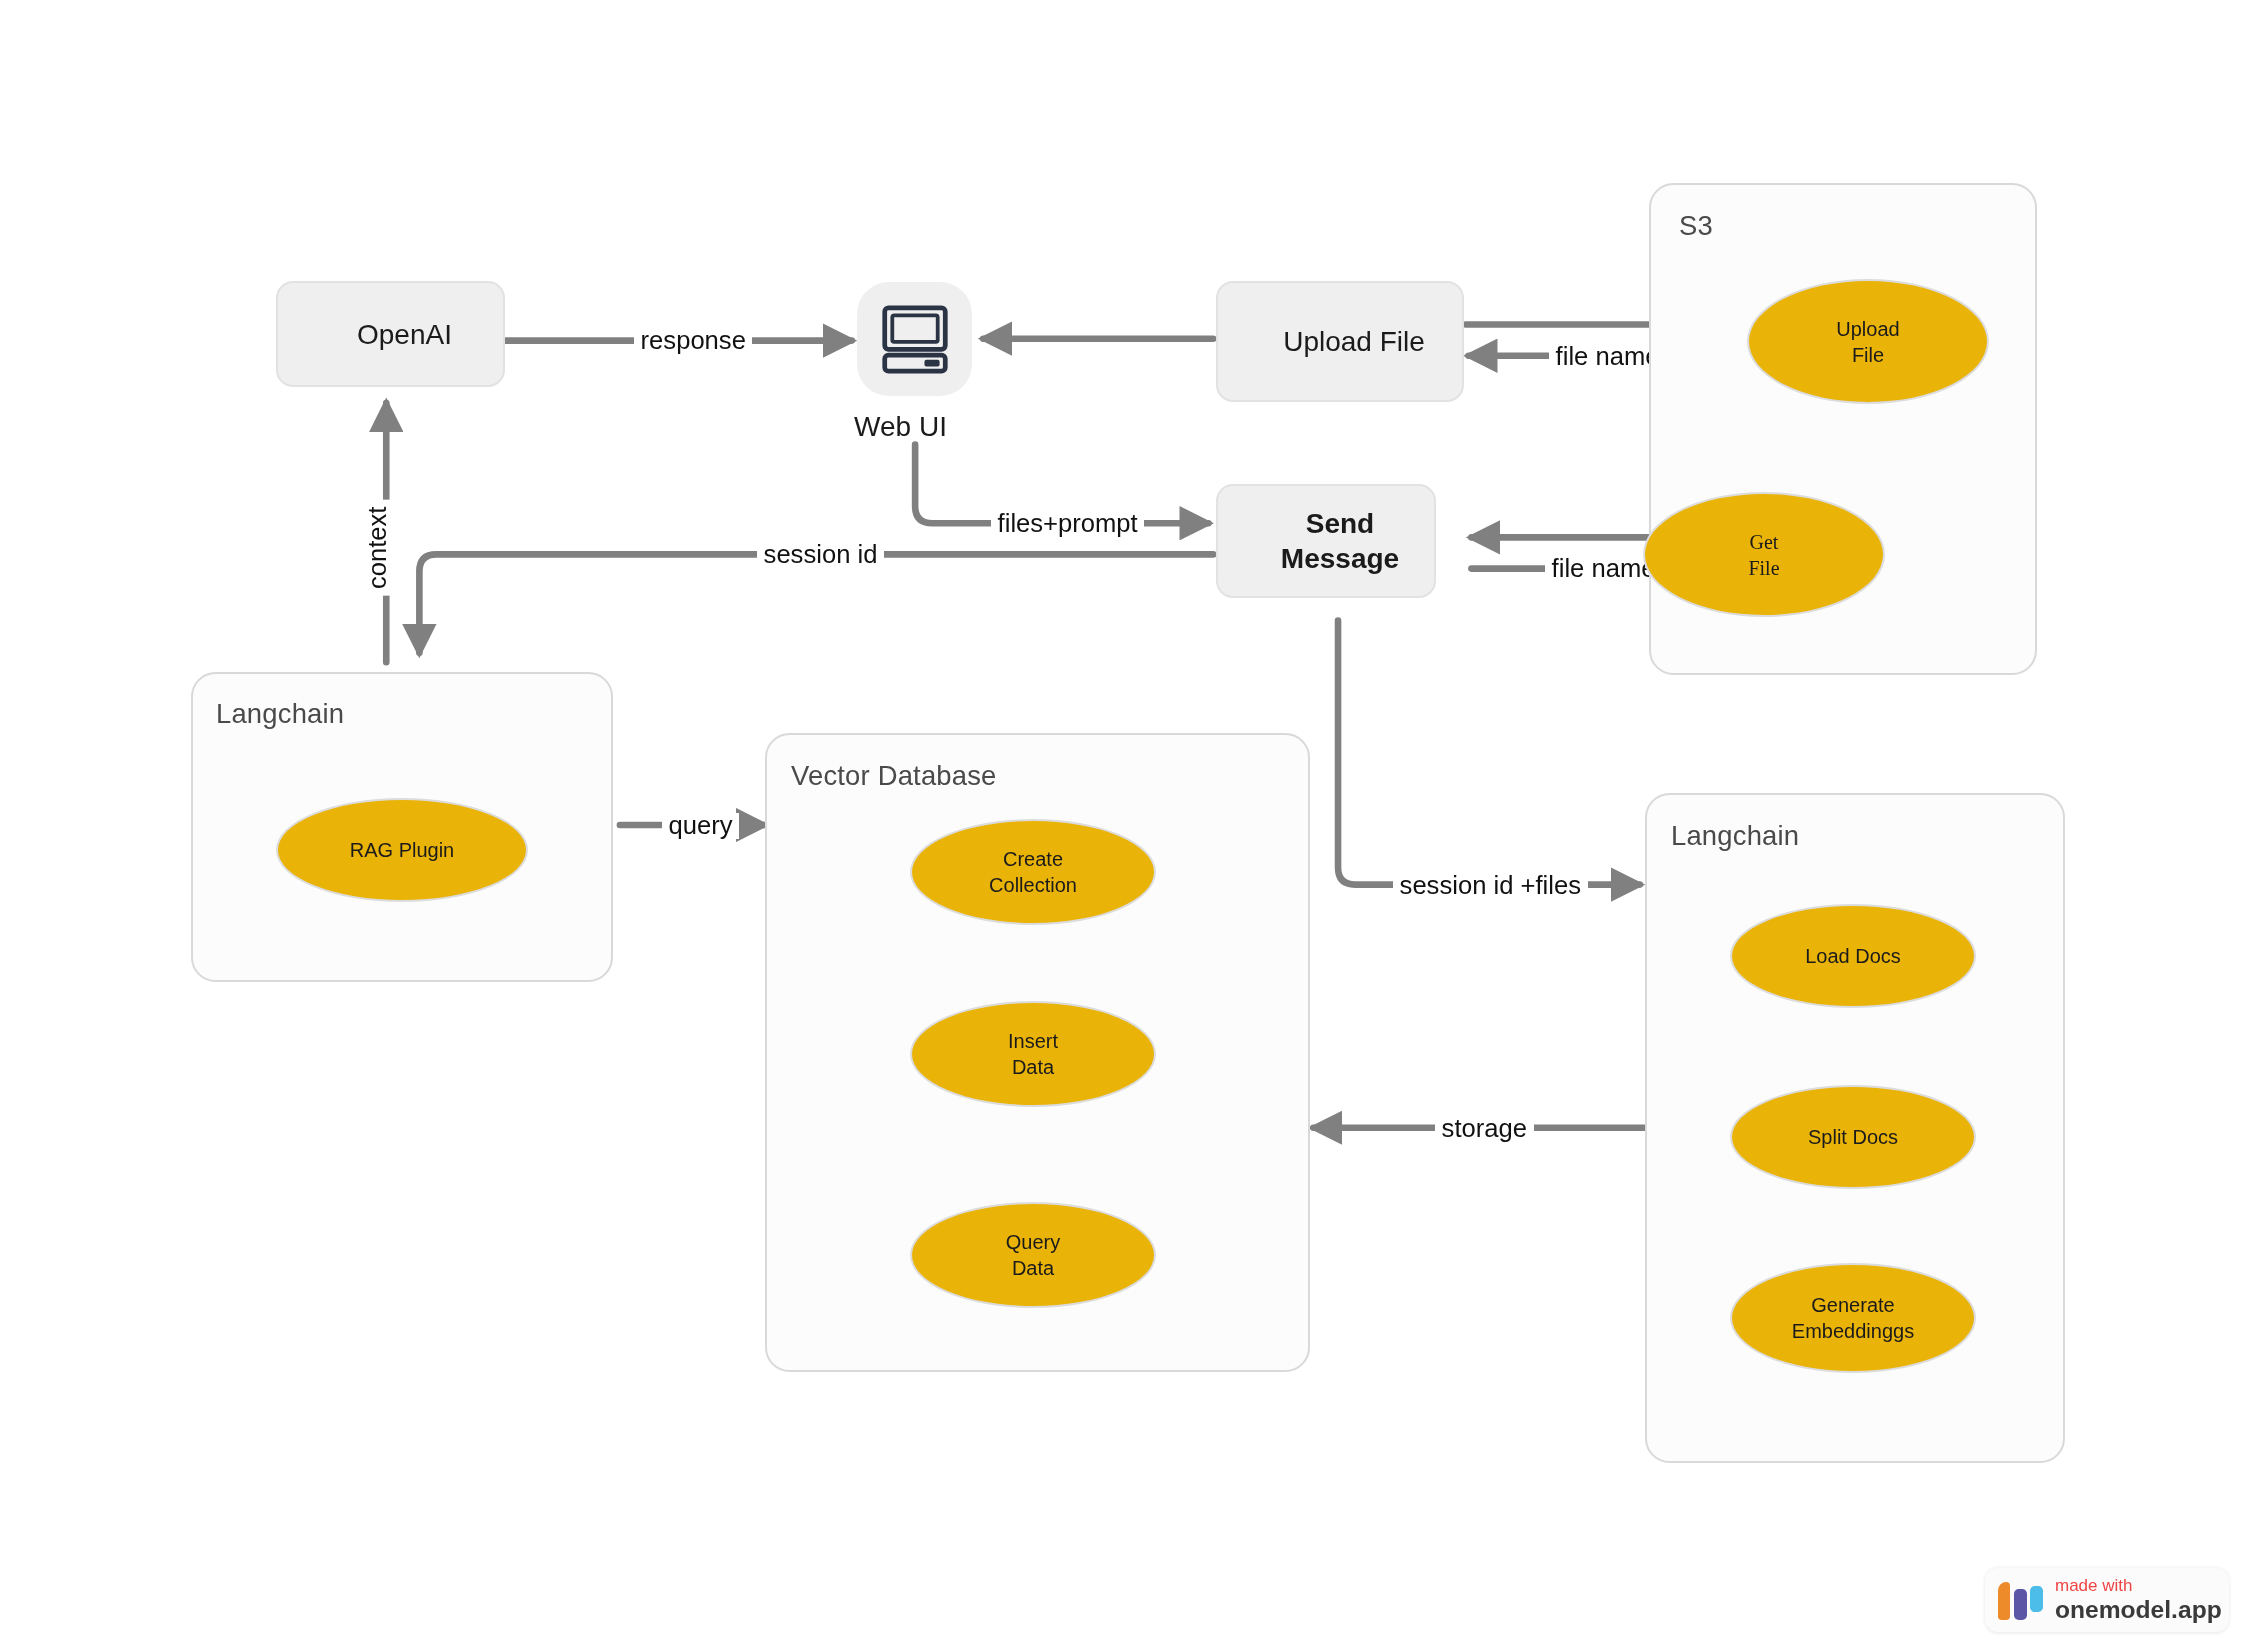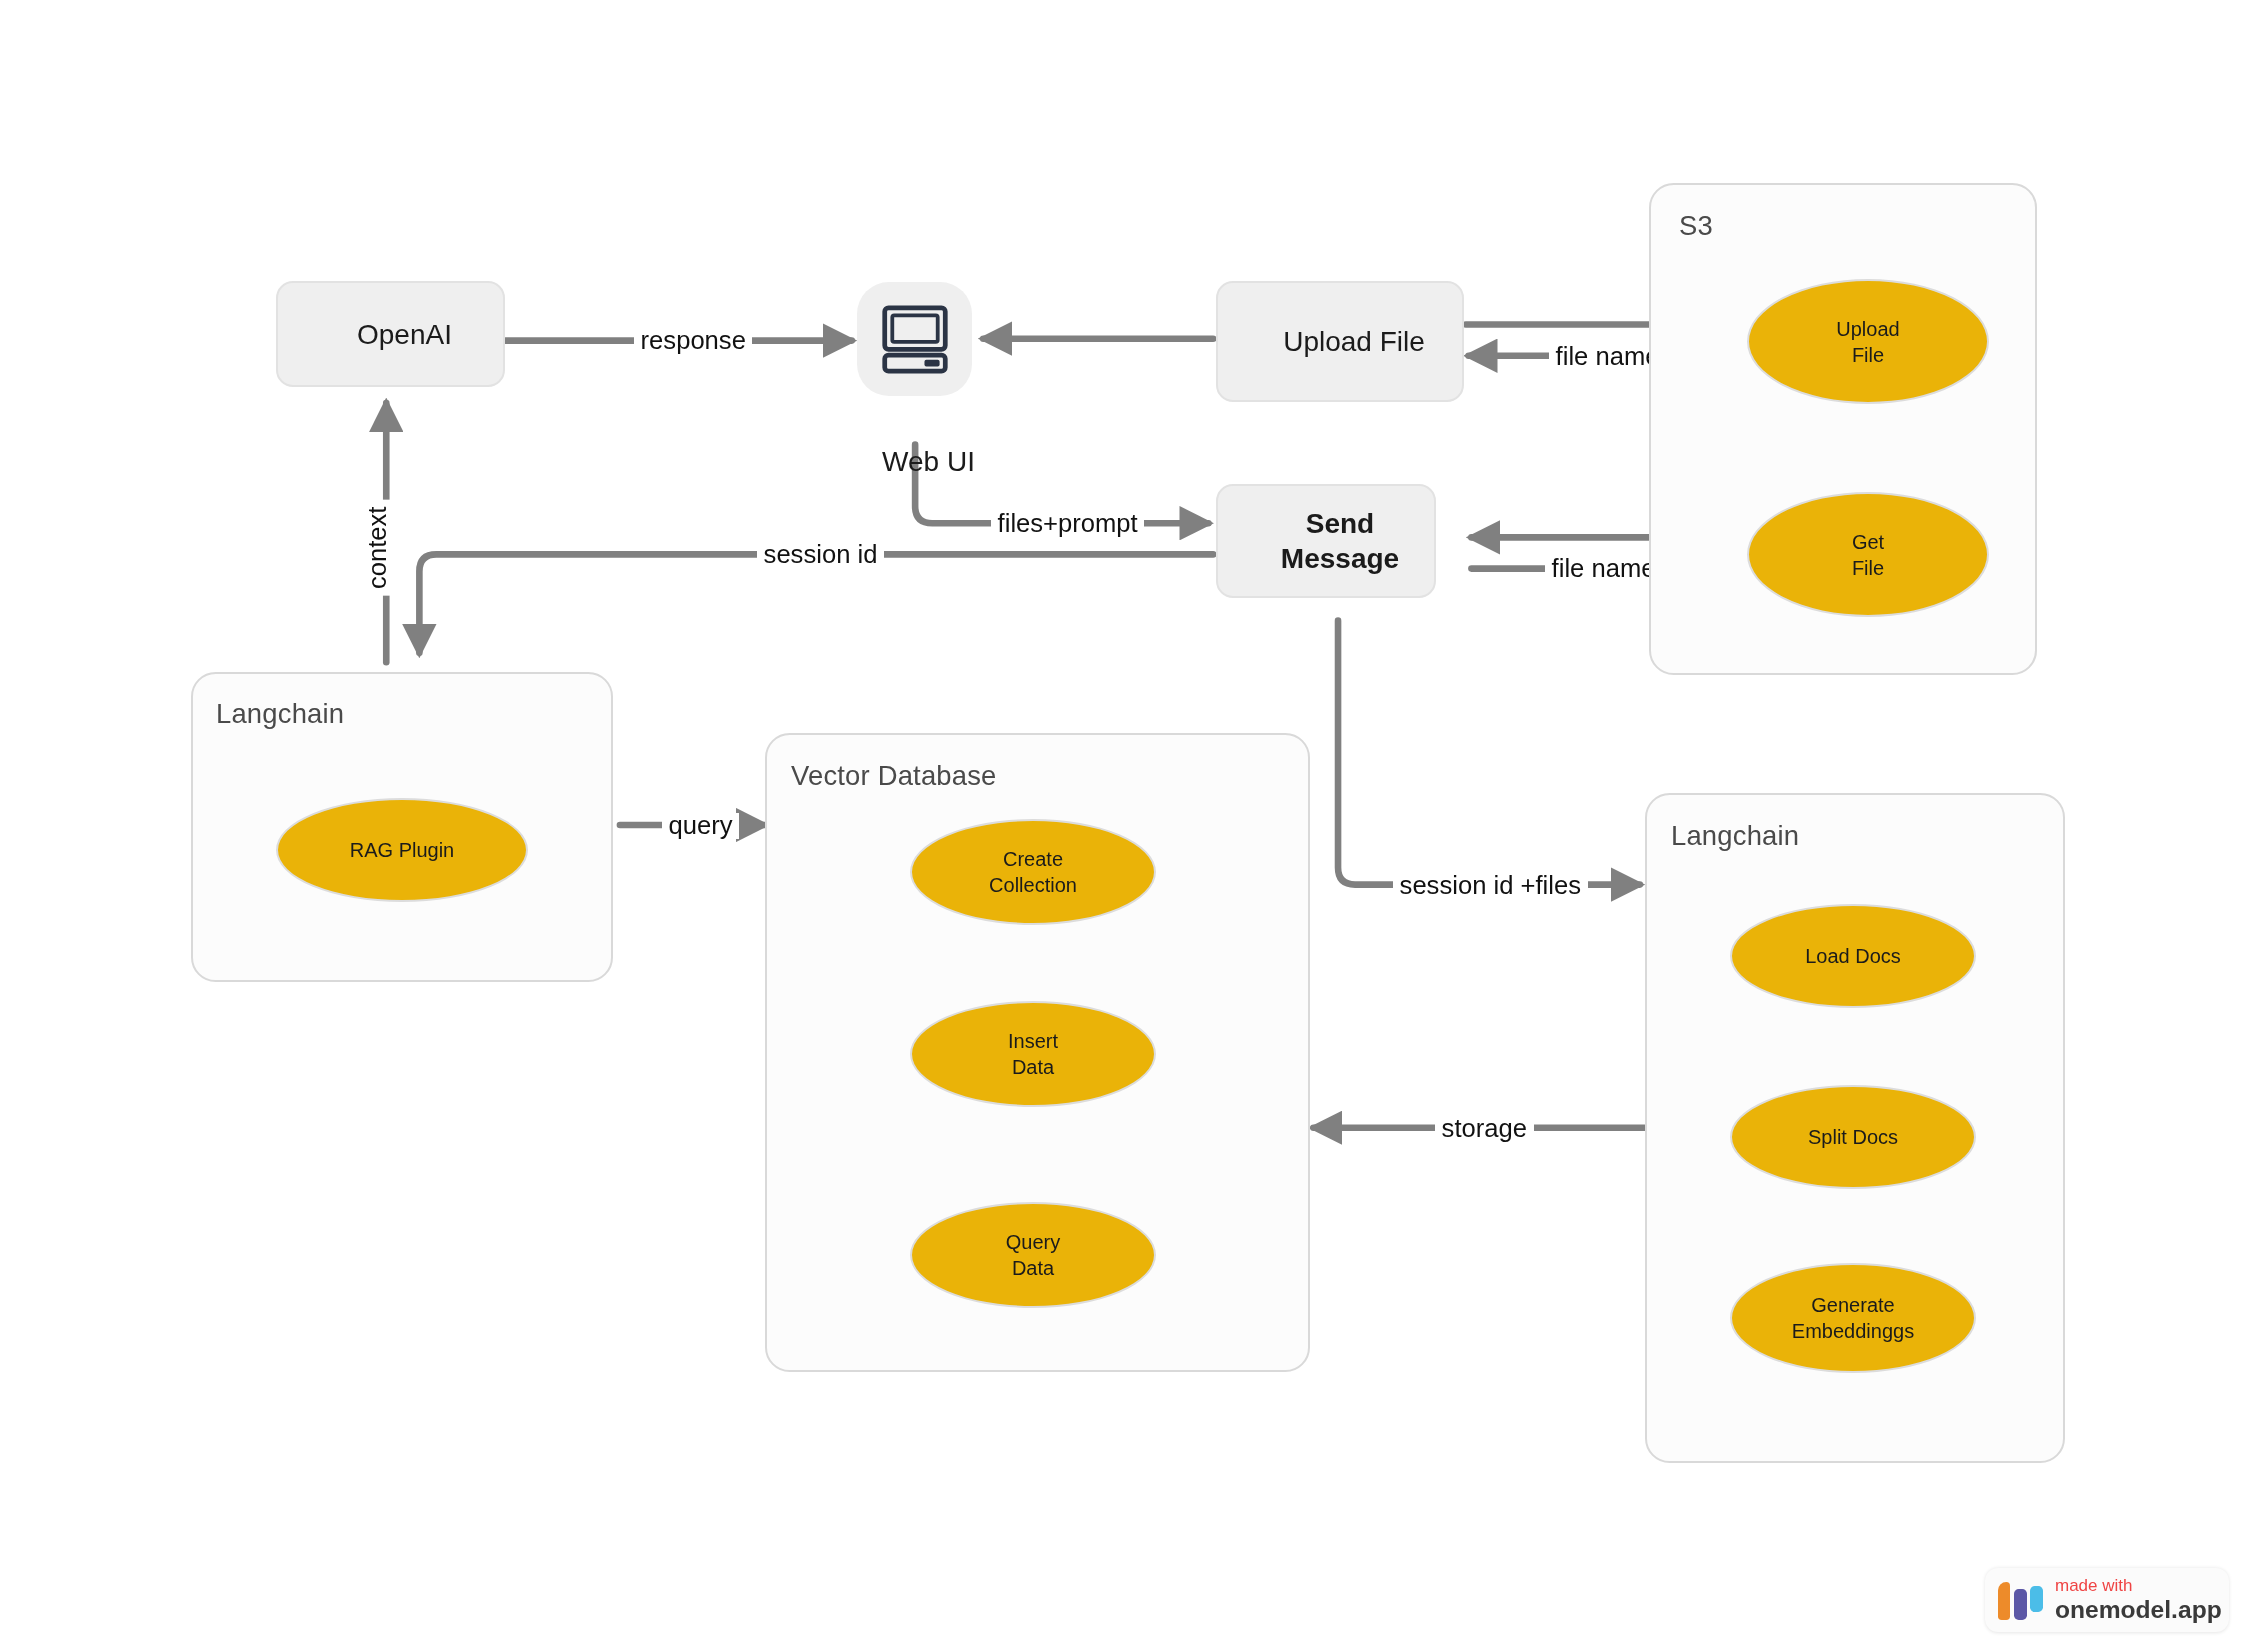--- a/index.html
+++ b/index.html
@@ -176,21 +176,21 @@
   <div class="edge-label" style="left:1435px; top:1116px;">storage</div>
 
   <div class="group" style="left:1649px; top:183px; width:388px; height:492px;"></div>
   <div class="group-title" style="left:1679px; top:210px;">S3</div>
 
   <div class="node-ellipse" style="left:1747px; top:279px; width:242px; height:125px;">
     <span style="white-space:pre-line;">Upload
 File</span>
   </div>
 
-  <div class="node-ellipse" style="left:1747px; top:492px; width:242px; height:125px;">
+  <div class="node-ellipse" style="left:1643px; top:492px; width:242px; height:125px;font-family:Liberation Serif, serif;">
     <span style="white-space:pre-line;">Get
 File</span>
   </div>
 
   <div class="group" style="left:191px; top:672px; width:422px; height:310px;"></div>
   <div class="group-title" style="left:216px; top:698px;">Langchain</div>
 
   <div class="node-ellipse" style="left:276px; top:798px; width:252px; height:104px;">
     <span>RAG Plugin</span>
   </div>
@@ -242,21 +242,21 @@
   </div>
 
   <div class="icon-node" style="left:857px; top:282px; width:115px; height:114px;">
     <svg width="72" height="70" viewBox="0 0 76 74">
       <rect x="6" y="4" width="64" height="44" rx="4" ry="4" fill="none" stroke="#2b3445" stroke-width="5"></rect>
       <rect x="14" y="12" width="48" height="28" rx="2" ry="2" fill="none" stroke="#2b3445" stroke-width="4"></rect>
       <rect x="6" y="54" width="64" height="17" rx="4" ry="4" fill="none" stroke="#2b3445" stroke-width="5"></rect>
       <rect x="48" y="59" width="16" height="7" rx="2" ry="2" fill="#2b3445"></rect>
     </svg>
   </div>
-  <div class="icon-node-label" style="left:871px; top:411px; width:115px;margin-top:35px;">Web UI</div>
+  <div class="icon-node-label" style="left:843px; top:411px; width:115px;">Web UI</div>
 
   <div id="brand-badge">
     <div id="brand-bars">
       <div class="bar" id="bar-orange"></div>
       <div class="bar" id="bar-purple"></div>
       <div class="bar" id="bar-cyan"></div>
     </div>
     <div id="brand-text">
       <div id="brand-made">made with</div>
       <div id="brand-name">onemodel.app</div>

